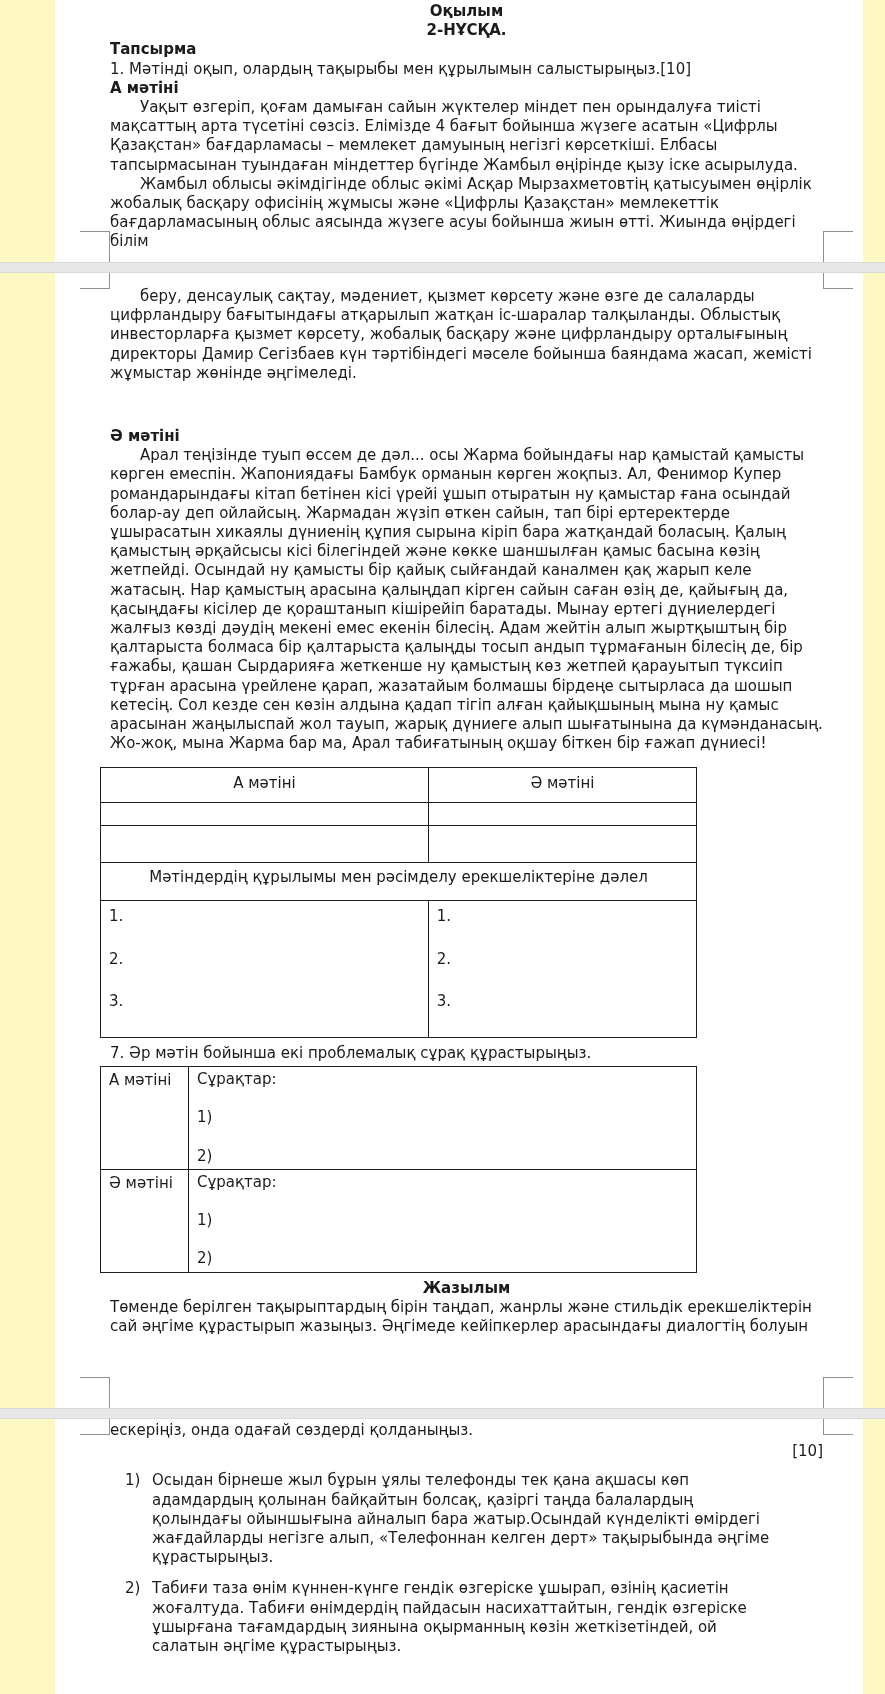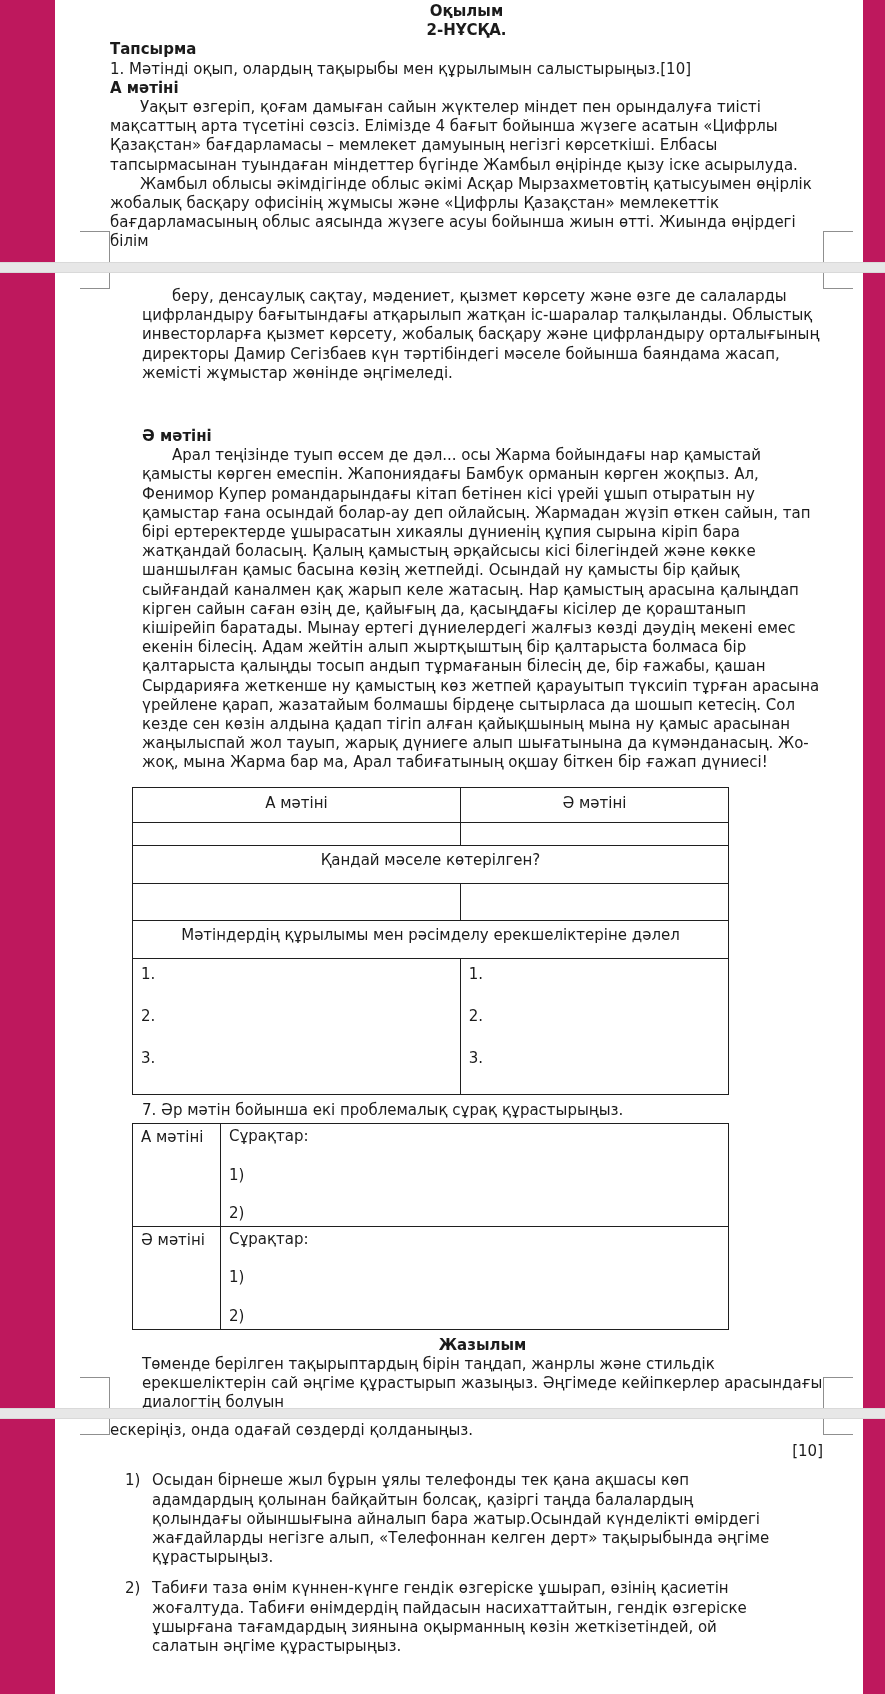--- a/index.html
+++ b/index.html
@@ -2,24 +2,24 @@
 <html><head>
 <meta charset="utf-8">
 <style>
   * { margin:0; padding:0; box-sizing:border-box; }
   body {
     background:#ededed;
     font-family:"DejaVu Sans","Liberation Sans",sans-serif;
     color:#1b1b1b;
     -webkit-font-smoothing:antialiased;
   }
-  .canvas { position:relative; width:885px; height:1694px; overflow:hidden; background:#be185d; }
+  .canvas { position:relative; width:885px; height:1694px; overflow:hidden; background:#fef9c3; }
   .page { position:relative; margin-left:55px; width:808px; background:#ffffff; overflow:hidden; }
   #page1 { height:262px; }
-  #page2 { height:1135px;padding-left:32px; }
+  #page2 { height:1135px; }
   #page3 { height:275px; }
   .page-gap { width:885px; height:11px; background:#e7e7e7; border-top:1px solid #d9d9d9; border-bottom:1px solid #d9d9d9; }
   .content { padding:2px 40px 0 55px; font-size:15px; line-height:19.2px; }
   #page2 .content { padding-top:14px; }
   #page3 .content { }
   .center { text-align:center; }
   .bold { font-weight:bold; }
   .indent { text-indent:30px; }
   .gap-top { margin-top:44px; }
 
@@ -87,23 +87,20 @@
       <table id="table1">
         <tbody>
             <tr class="hdr">
           <td class="t1-colA">А мәтіні</td>
           <td class="t1-colB">Ә мәтіні</td>
         </tr>
         <tr class="empty">
           <td></td>
           <td></td>
         </tr>
-        <tr class="q">
-          <td colspan="2">Қандай мәселе көтерілген?</td>
-        </tr>
         <tr class="empty2">
           <td></td>
           <td></td>
         </tr>
         <tr class="q">
           <td colspan="2">Мәтіндердің құрылымы мен рәсімделу ерекшеліктеріне дәлел</td>
         </tr>
         <tr class="nums">
           <td>
             <div class="n">1.</div>

